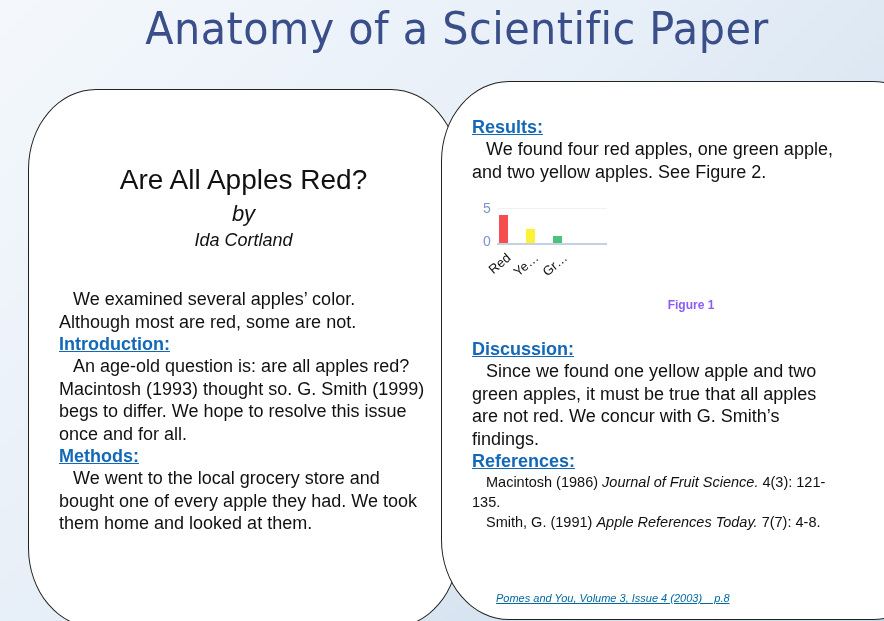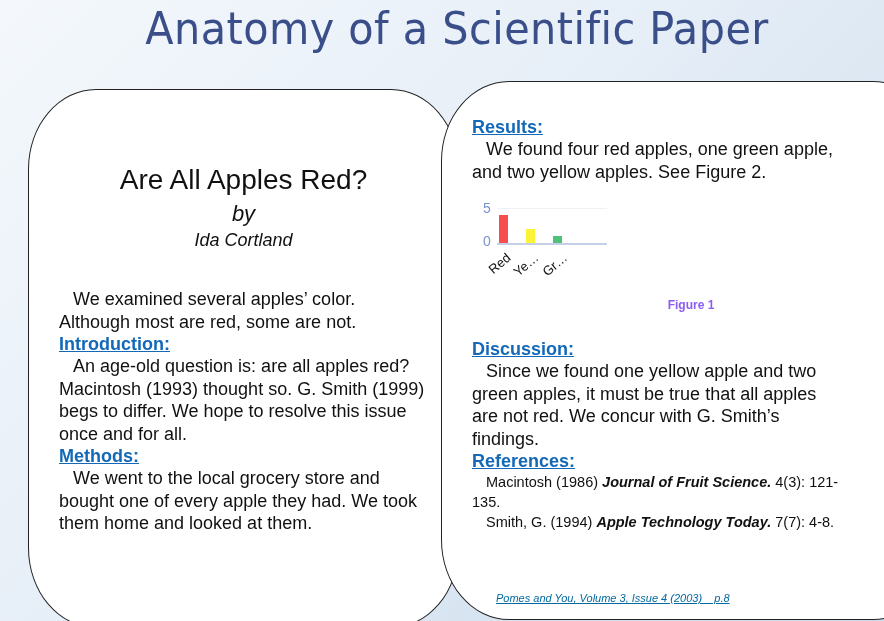--- a/index.html
+++ b/index.html
@@ -30,21 +30,21 @@
   .left-text { left: 30px; top: 198px; width: 370px; }
   .right-text-top { left: 30px; top: 34px; width: 370px; }
   .right-text-bottom { left: 30px; top: 256px; width: 375px; }
 
   .heading {
     color: #1369b8; font-weight: bold; text-decoration: underline;
     font-size: 18px; line-height: 22px; display: block;
   }
   .para { display: block; text-indent: 14px; }
   .ref { font-size: 14.5px; line-height: 20px; display: block; text-indent: 14px; }
-  .ref i { font-style: italic; font-weight: bold; }
+  .ref i { font-style: italic; }
 
   .chart { position: absolute; left: 30px; top: 118px; width: 150px; height: 100px; }
   .chart .tick { position: absolute; color: #7a93cf; font-size: 14px; }
   .chart .gridline { position: absolute; left: 25px; width: 110px; height: 1px; background: #eef1f6; }
   .chart .axis { position: absolute; left: 25px; width: 110px; height: 2px; background: #c5cfe6; }
   .chart .bar { position: absolute; width: 9px; }
   .chart .xlabel {
     position: absolute; font-size: 13px; color: #111;
     transform: rotate(-40deg); transform-origin: right top; white-space: nowrap;
   }
@@ -92,17 +92,17 @@
     <span class="xlabel" style="right:90px; top:50px;">Ye…</span>
     <span class="xlabel" style="right:62px; top:50px;">Gr…</span>
   </div>
   <div class="fig-caption">Figure 1</div>
 
   <div class="text-block right-text-bottom">
     <span class="heading">Discussion:</span>
     <span class="para">Since we found one yellow apple and two green apples, it must be true that all apples are not red. We concur with G. Smith’s findings.</span>
     <span class="heading">References:</span>
     <span class="ref"><span>Macintosh (1986) </span><i>Journal of Fruit Science.</i><span> 4(3): 121-135.</span></span>
-    <span class="ref"><span>Smith, G. (1994) </span><i>Apple Technology Today.</i><span> 7(7): 4-8.</span></span>
+    <span class="ref"><span>Smith, G. (1991) </span><i>Apple References Today.</i><span> 7(7): 4-8.</span></span>
   </div>
 
   <a class="footer-link">Pomes and You, Volume 3, Issue 4 (2003)    p.8</a>
 </div>
 
 </body></html>

